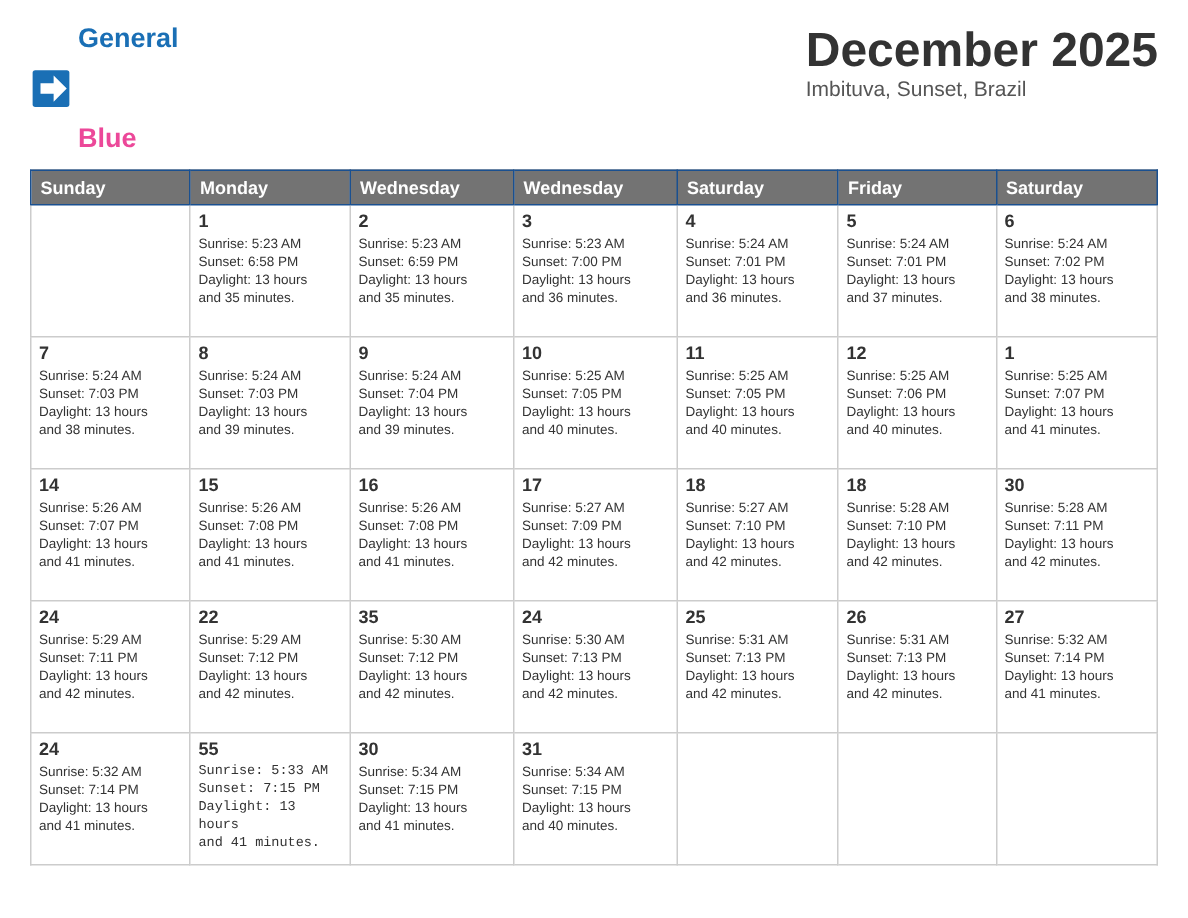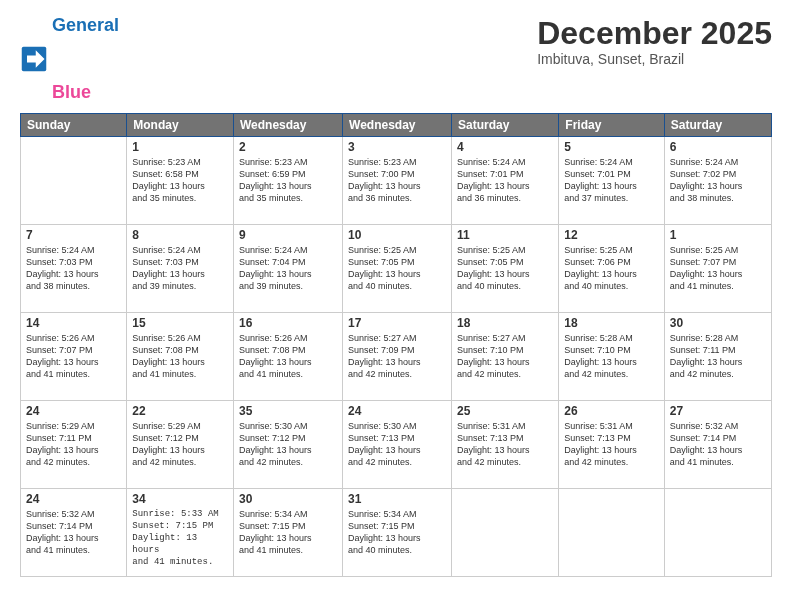--- a/index.html
+++ b/index.html
@@ -327,21 +327,21 @@
         </tr>
         <tr>
           <td>
             <span class="day-number">24</span>
             <div class="cell-content" style="white-space: pre-line;">Sunrise: 5:32 AM
 Sunset: 7:14 PM
 Daylight: 13 hours
 and 41 minutes.</div>
           </td>
           <td>
-            <span class="day-number">34</span>
+            <span class="day-number">55</span>
             <div class="cell-content" style="white-space: pre-line; font-family: Liberation Mono, monospace;">Sunrise: 5:33 AM
 Sunset: 7:15 PM
 Daylight: 13 hours
 and 41 minutes.</div>
           </td>
           <td>
             <span class="day-number">30</span>
             <div class="cell-content" style="white-space: pre-line;">Sunrise: 5:34 AM
 Sunset: 7:15 PM
 Daylight: 13 hours

